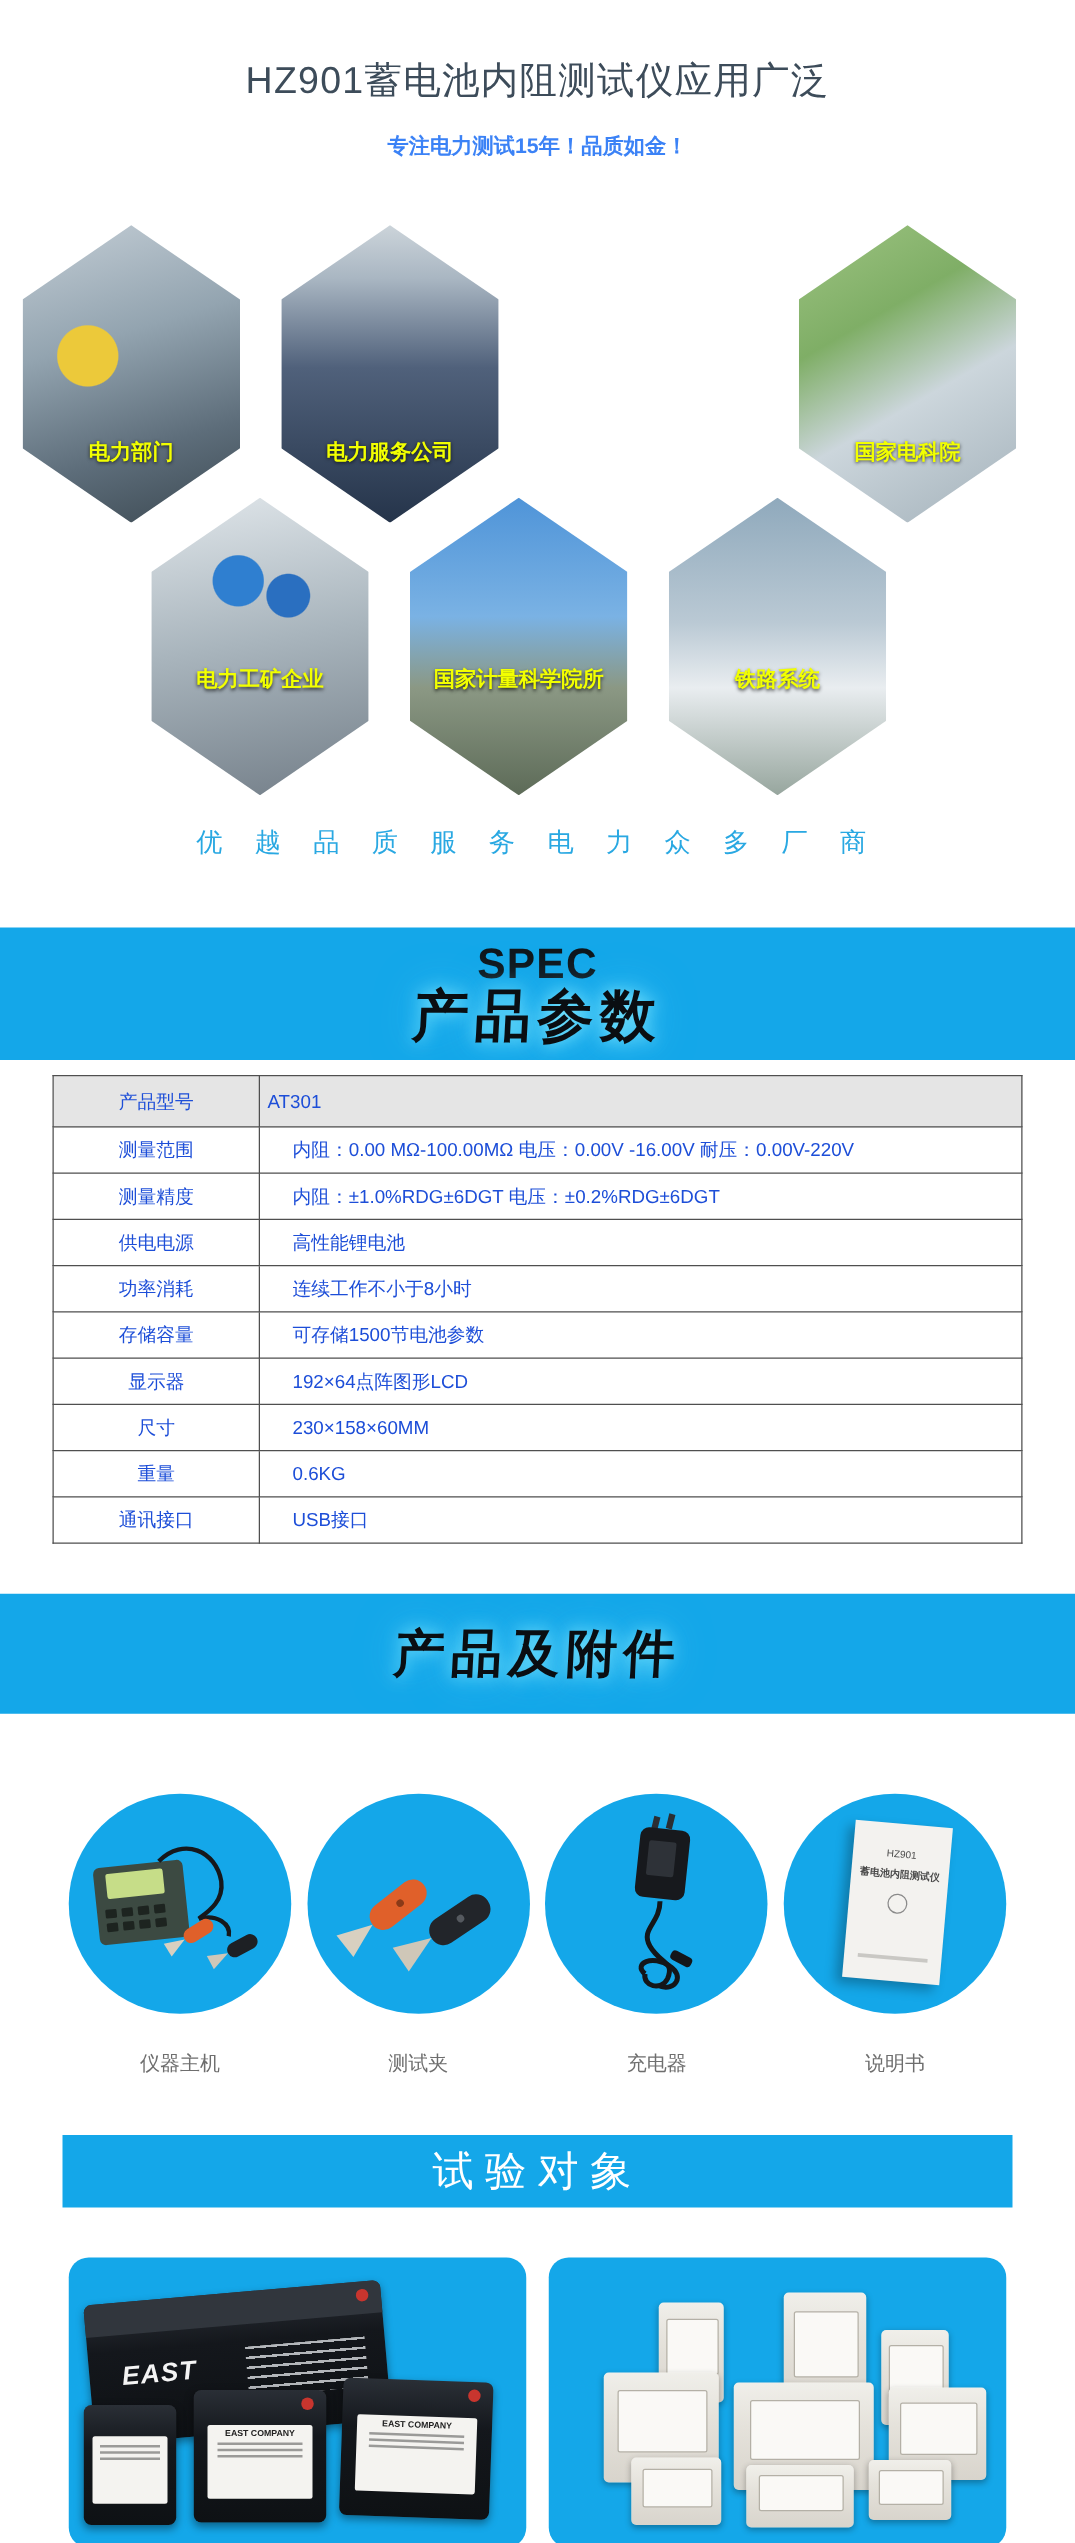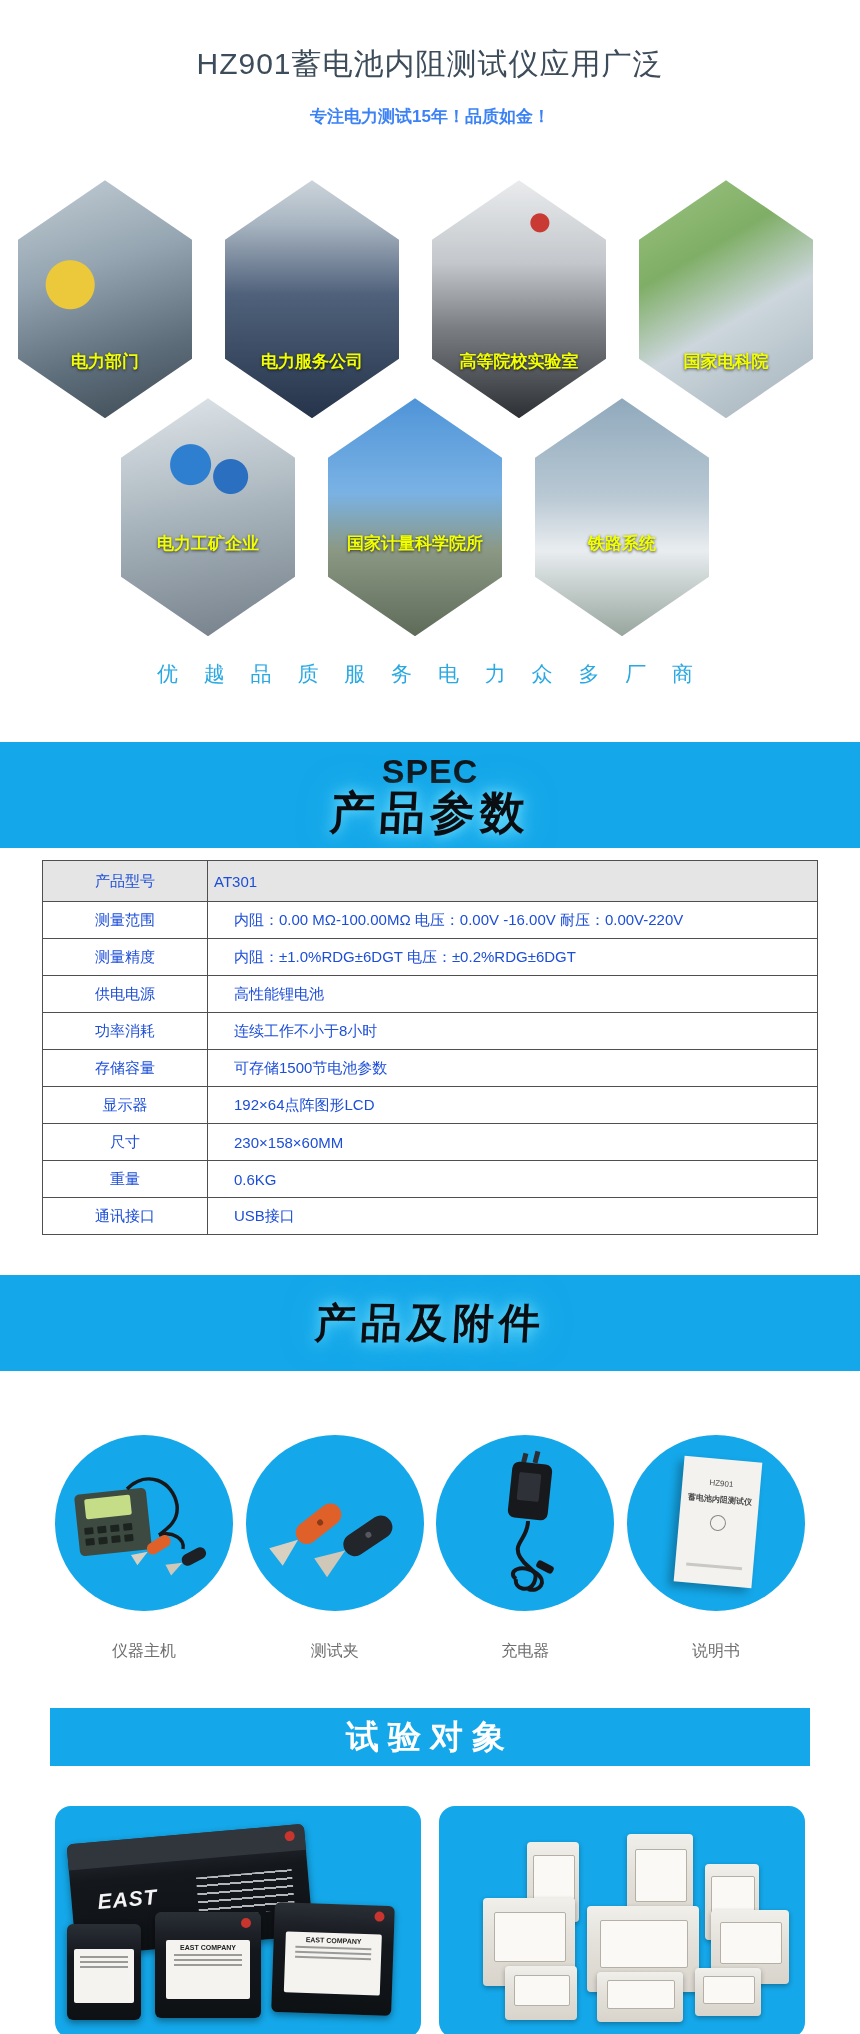--- a/index.html
+++ b/index.html
@@ -56,21 +56,21 @@
   .pcircle{width:178px;height:176px;border-radius:50%;background:#14a7e9;position:relative;overflow:hidden;}
   .pname{margin-top:30px;text-align:center;color:#6e6e6e;font-size:16px;}
   .booklet{position:absolute;left:52px;top:24px;width:78px;height:126px;background:#f3f2ef;transform:rotate(5deg);
            box-shadow:-5px 5px 9px rgba(0,0,0,.28);text-align:center;color:#4a4a4a;}
   .bk-l1{margin-top:20px;font-size:8px;}
   .bk-l2{margin-top:6px;font-size:8px;font-weight:bold;}
   .bk-logo{margin:10px auto 0;width:14px;height:14px;border:1.5px solid #8a8a8a;border-radius:50%;}
   .bk-foot{margin:34px auto 0;width:56px;height:3px;background:#c9c8c4;}
 
   
-  .banner3{width:760px;margin:46px auto 0;height:58px;background:#14a7e9;color:#ffffff;font-size:33px;font-weight:bold;
+  .banner3{width:760px;margin:46px auto 0;height:58px;background:#14a7e9;color:#ffffff;font-size:33px;font-weight:normal;
            letter-spacing:9px;display:flex;align-items:center;justify-content:center;}
   .cards{display:flex;justify-content:space-between;padding:0 55px;margin-top:40px;}
   .card{width:366px;height:232px;background:#14a7e9;border-radius:16px;position:relative;overflow:hidden;}
 
   
   .db{position:absolute;background:linear-gradient(180deg,#2a2f36 0%,#14171c 35%,#0e1114 100%);
       border-radius:6px;box-shadow:0 3px 7px rgba(0,0,0,.4);}
   .db-big{left:16px;top:28px;width:238px;height:112px;transform:rotate(-5deg);}
   .db-big .db-band{position:absolute;left:0;top:0;right:0;height:26px;background:#31363d;border-radius:6px 6px 0 0;}
   .brand-east{position:absolute;left:26px;top:48px;color:#f4f4f4;font-size:21px;font-weight:bold;font-style:italic;letter-spacing:1px;}
@@ -108,23 +108,20 @@
   <h1 class="main-title">HZ901蓄电池内阻测试仪应用广泛</h1>
   <div class="subtitle">专注电力测试15年！品质如金！</div>
 
   <div class="hex-area">
     <div class="hex row1 h1 p1">
       <span class="hex-label">电力部门</span>
     </div>
     <div class="hex row1 h2 p2">
       <span class="hex-label">电力服务公司</span>
     </div>
-    <div class="hex row1 h3 p3">
-      <span class="hex-label">高等院校实验室</span>
-    </div>
     <div class="hex row1 h4 p4">
       <span class="hex-label">国家电科院</span>
     </div>
     <div class="hex row2 h5 p5">
       <span class="hex-label">电力工矿企业</span>
     </div>
     <div class="hex row2 h6 p6">
       <span class="hex-label">国家计量科学院所</span>
     </div>
     <div class="hex row2 h7 p7">

